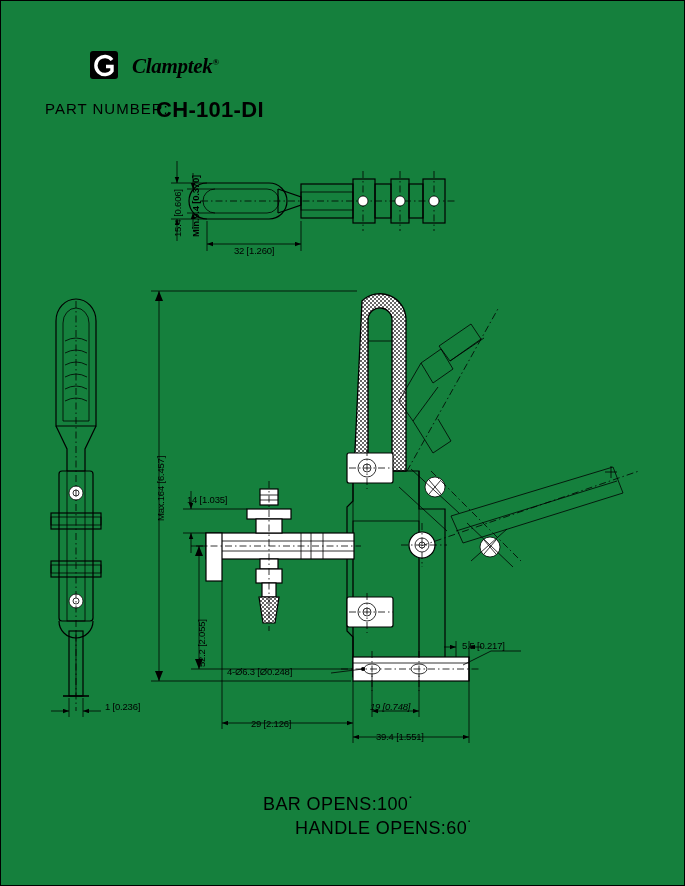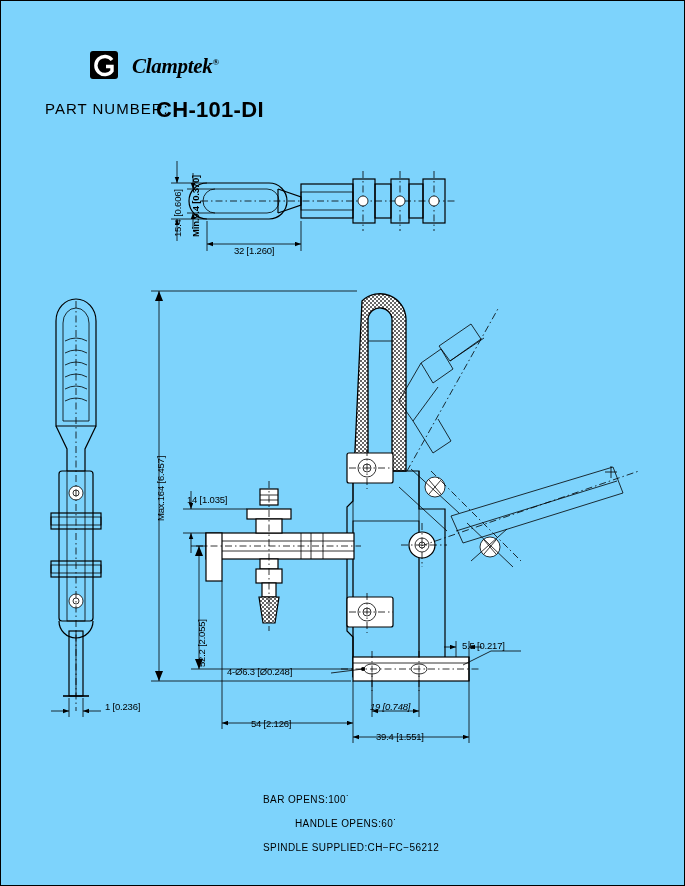--- a/index.html
+++ b/index.html
@@ -7,21 +7,21 @@
     padding: 0;
     background: #ffffff;
   }
   body {
     font-family: "Liberation Sans", sans-serif;
   }
   #sheet {
     position: relative;
     width: 685px;
     height: 886px;
-    background: #7dd3fc;
+    background: #15803d;
     border: 1px solid #000;
     box-sizing: border-box;
     overflow: hidden;
   }
   .abs { position: absolute; }
   .txt {
     position: absolute;
     font-family: "Liberation Sans", sans-serif;
     color: #000;
     white-space: nowrap;
@@ -35,21 +35,21 @@
   .logo-text {
     font-family: "Liberation Serif", serif;
     font-style: italic;
     font-weight: bold;
     font-size: 21px;
     letter-spacing: -0.3px;
   }
   .logo-reg { font-size: 9px; vertical-align: super; font-style: normal; font-weight: bold; }
   .partlbl { font-size: 15px; letter-spacing: 1px; }
   .partval { font-size: 22px; font-weight: bold; letter-spacing: 0.3px; }
-  .notes { font-size: 10px; letter-spacing: 0.4px; }
+  .notes { font-size: 18px; letter-spacing: 0.4px; }
   svg { position: absolute; left: 0; top: 0; }
   .ln { stroke: #000; fill: none; }
   .thin { stroke-width: 0.8; }
   .med { stroke-width: 1.2; }
   .thick { stroke-width: 1.6; }
   .dash { stroke-dasharray: 7 3 1.5 3; stroke-width: 0.8; }
   .white { fill: #ffffff; }
 </style>
 </head>
 <body>
@@ -324,24 +324,23 @@
     </g>
   </svg>
 
   <div class="txt dimtxt vert" style="left:172px; top:236px;">15.4 [0.606]</div>
   <div class="txt dimtxt vert" style="left:190px; top:236px; font-weight:bold;">Min.9.4 [0.370]</div>
   <div class="txt dimtxt" style="left:233px; top:245px;text-align:center;">32 [1.260]</div>
 
   <div class="txt dimtxt vert" style="left:155px; top:520px;">Max.164 [6.457]</div>
   <div class="txt dimtxt" style="left:186px; top:494px;">14 [1.035]</div>
   <div class="txt dimtxt vert" style="left:196px; top:666px;">52.2 [2.055]</div>
-  <div class="txt dimtxt" style="left:250px; top:718px;">54 [2.126]</div>
+  <div class="txt dimtxt" style="left:250px; top:718px;">29 [2.126]</div>
   <div class="txt dimtxt" style="left:226px; top:666px;">4-Ø6.3 [Ø0.248]</div>
   <div class="txt dimtxt" style="left:369px; top:701px;font-style:italic;">19 [0.748]</div>
   <div class="txt dimtxt" style="left:375px; top:731px;">39.4 [1.551]</div>
   <div class="txt dimtxt" style="left:461px; top:640px;">5.5 [0.217]</div>
   <div class="txt dimtxt" style="left:104px; top:701px;">1 [0.236]</div>
 
   <div class="txt notes" style="left:262px; top:794px;">BAR OPENS:100˙</div>
   <div class="txt notes" style="left:262px; top:818px;margin-left:32px;">HANDLE OPENS:60˙</div>
-  <div class="txt notes" style="left:262px; top:842px;">SPINDLE SUPPLIED:CH−FC−56212</div>
 
 </div>
 
 </body></html>

